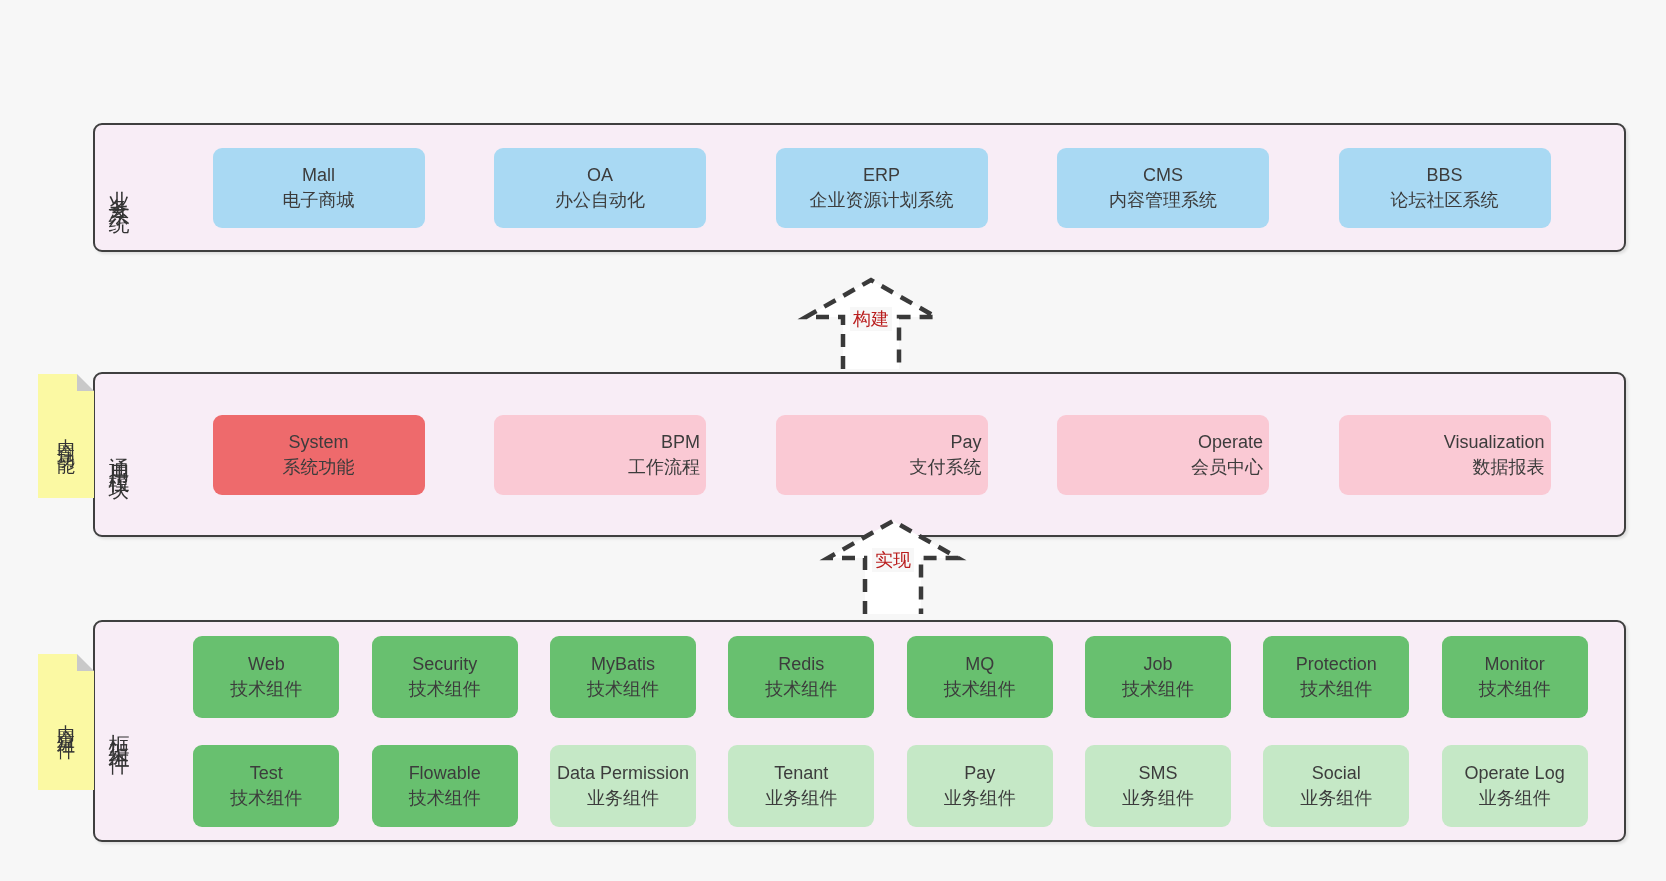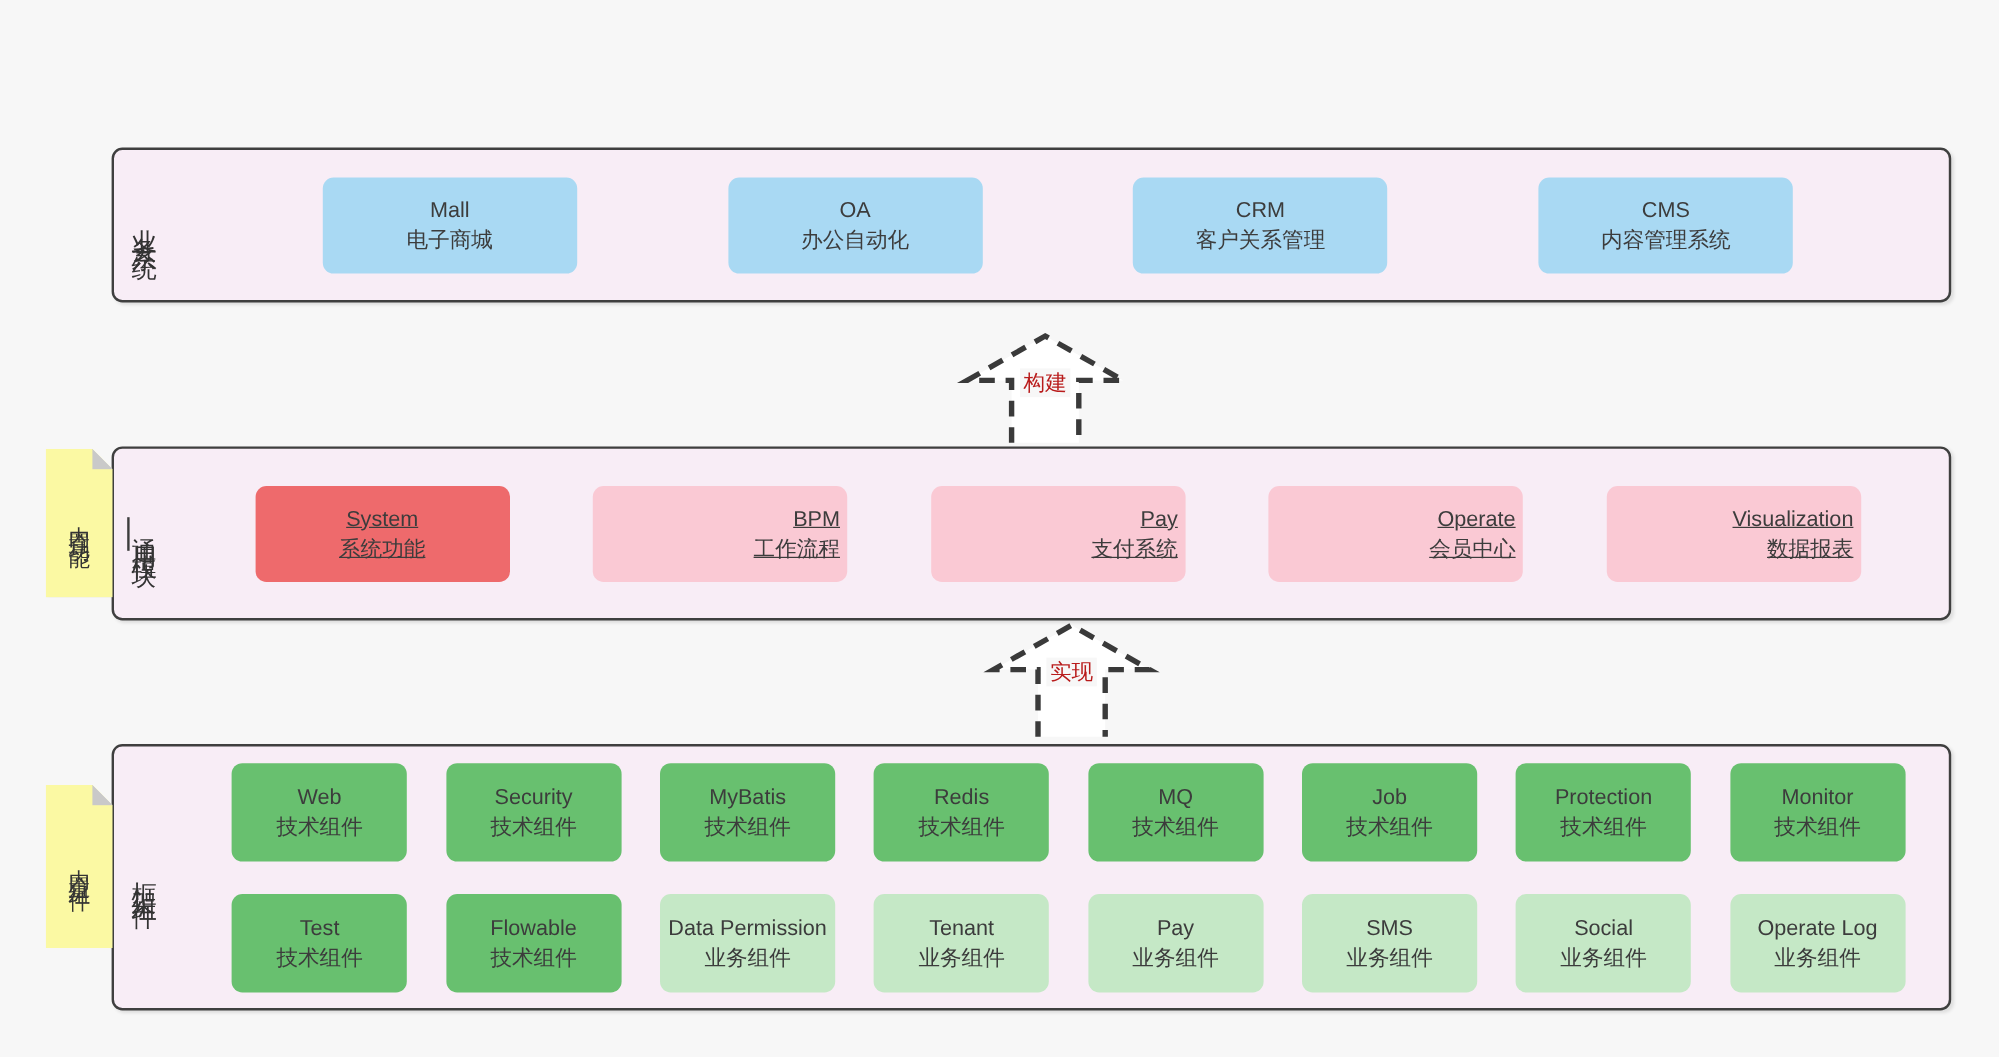--- a/index.html
+++ b/index.html
@@ -15,21 +15,21 @@
   
   .panel {
     position: absolute;
     background: var(--c-panel-bg, #f8edf6);
     border: 2px solid var(--c-panel-border, #3f3f3f);
     border-radius: 9px;
     box-shadow: 2px 2px 3px rgba(0,0,0,0.10);
     display: flex;
   }
   .panel-top    { left: 93px; top: 123px; width: 1533px; height: 129px; }
-  .panel-mid    { left: 93px; top: 372px; width: 1533px; height: 145px; text-decoration: underline; }
+  .panel-mid    { left: 93px; top: 372px; width: 1533px; height: 165px; }
   .panel-bottom { left: 93px; top: 620px; width: 1533px; height: 222px; gap: 18px; }
 
   .vlabel {
     width: 48px;
     display: flex; align-items: center; justify-content: center;
     writing-mode: vertical-rl; text-orientation: upright;
     font-size: 21px; letter-spacing: 7px; color: #333;
   }
   .boxes {
     flex: 1;
@@ -107,26 +107,30 @@
     <div class="boxes" id="boxes-0">
         <div class="box blue">
           <div>Mall</div>
           <div>电子商城</div>
         </div>
         <div class="box blue">
           <div>OA</div>
           <div>办公自动化</div>
         </div>
         <div class="box blue">
-          <div>CRM</div>
-          <div>客户关系管理</div>
+          <div>ERP</div>
+          <div>企业资源计划系统</div>
         </div>
         <div class="box blue">
           <div>CMS</div>
           <div>内容管理系统</div>
+        </div>
+        <div class="box blue">
+          <div>BBS</div>
+          <div>论坛社区系统</div>
         </div>
       </div>
   </section>
 
   <div class="arrow arrow-1">
     <svg width="150" height="92" viewBox="0 0 150 92">
       <path d="M47 92 L47 40 L10 40 L75 3 L140 40 L103 40 L103 92"></path>
     </svg>
     <span class="arrow-label">构建</span>
   </div>

